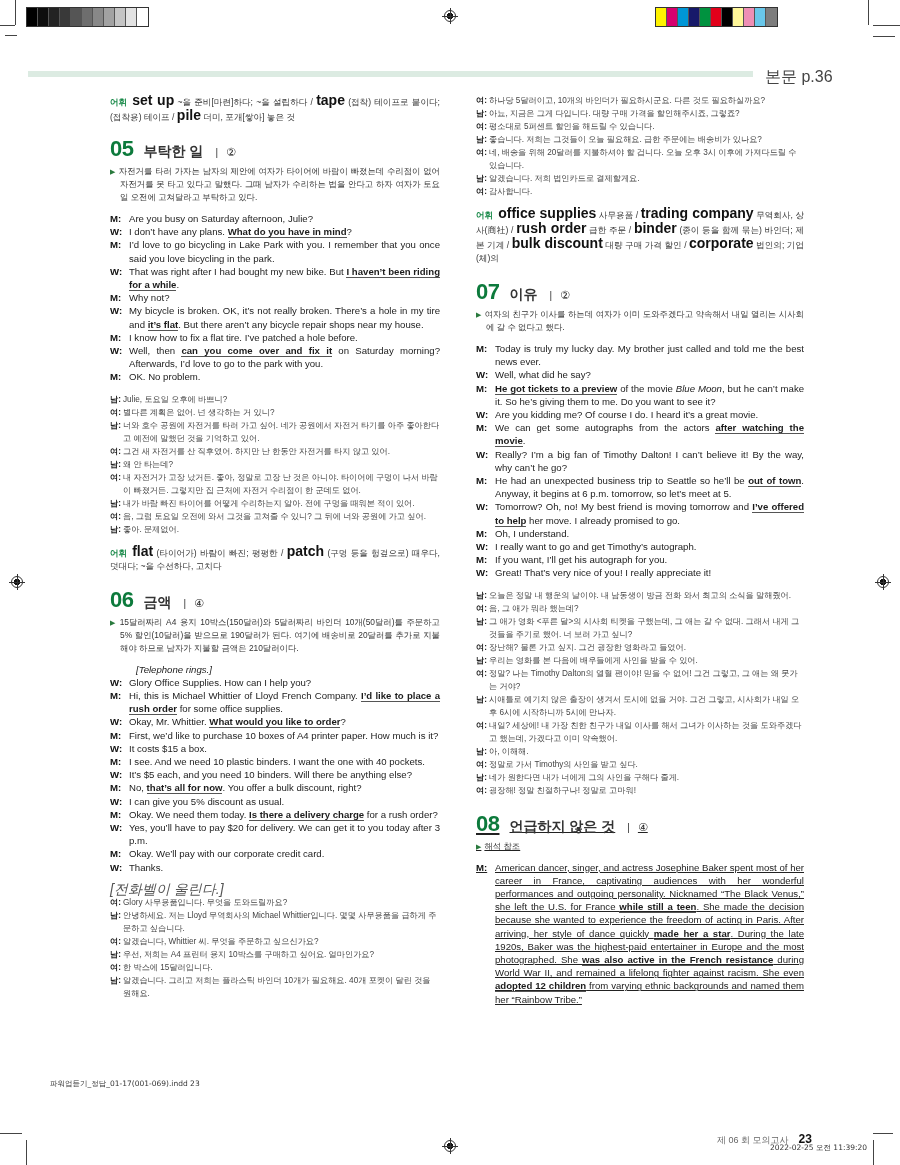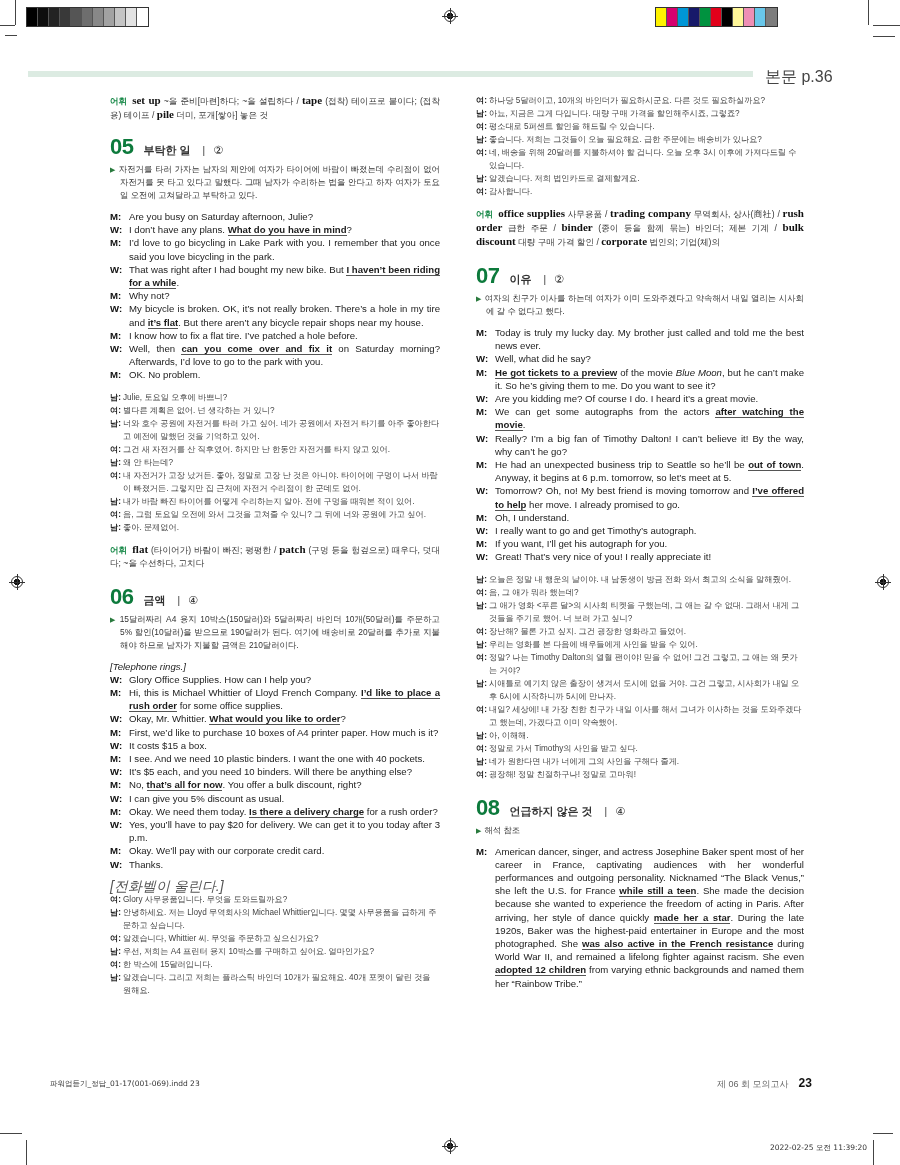--- a/index.html
+++ b/index.html
@@ -22,46 +22,46 @@
   .head-rule { position: absolute; left: 28px; top: 71px; width: 725px; height: 6px; background: #dcebe2; }
   .head-ref { position: absolute; left: 765px; top: 67px; font-size: 16px; color: #444; }
 
   
   .col { position: absolute; top: 94px; font-size: 9.6px; line-height: 13px; }
   .col-left { left: 110px; width: 330px; }
   .col-right { left: 476px; width: 328px; }
 
   .vocab { font-size: 8.6px; line-height: 13px; color: #333; margin-bottom: 18px; text-align: justify; }
   .vocab .vlabel { color: #1a8a4a; font-weight: bold; margin-right: 5px; }
-  .vocab b { color: #111; font-size: 11px; font-family: Liberation Serif, serif; }
+  .vocab b { color: #111; font-size: 14px; }
 
   .q-head { display: flex; align-items: baseline; margin-bottom: 6px; }
   .q-num { color: #0d7a3c; font-size: 22px; font-weight: bold; letter-spacing: -0.5px; margin-right: 10px; }
-  .q-title { font-size: 11px; font-weight: bold; color: #333; }
+  .q-title { font-size: 14px; font-weight: bold; color: #333; }
   .q-sep { margin: 0 8px 0 12px; color: #333; font-size: 10px; }
   .q-ans { font-size: 11px; color: #222; }
 
   .summary { font-size: 8.4px; line-height: 13px; color: #333; padding-left: 10px; text-indent: -10px; margin-bottom: 8px; text-align: justify; }
   .summary .tri { color: #2a7a3e; font-size: 7px; margin-right: 3px; }
 
   .script { margin-bottom: 9px; }
   .line { display: flex; font-size: 9.6px; line-height: 13.2px; color: #1c1c1c; text-align: justify; }
   .line .sp { font-weight: bold; width: 19px; flex: none; color: #111; }
   .line .tx { flex: 1; }
-  .stage { font-style: italic; font-size: 9.6px; line-height: 13.2px; }
+  .stage { font-style: italic; font-size: 9.6px; line-height: 13.2px; margin-left: 26px; }
   u.key { font-weight: bold; text-decoration: none; border-bottom: 1px solid #555; }
   i.mv { font-style: italic; }
 
   .trans { margin-bottom: 9px; }
   .tline { display: flex; font-size: 8.2px; line-height: 13px; color: #444; }
   .tline .sp { font-weight: bold; width: 13px; flex: none; color: #222; }
   .tline .tx { flex: 1; }
   .tstage { font-style: italic; font-size: 14px; color: #555; line-height: 13px; }
 
-  .footer-page { position: absolute; left: 717px; top: 1076px; font-size: 9px; color: #666; }
+  .footer-page { position: absolute; left: 717px; top: 1132px; font-size: 9px; color: #666; }
   .footer-page .num { font-size: 12px; font-weight: bold; color: #111; margin-left: 10px; }
   .slug-left { position: absolute; left: 50px; top: 1079px; font-size: 7.5px; color: #333; font-family: "DejaVu Sans", sans-serif; }
   .slug-right { position: absolute; left: 770px; top: 1143px; font-size: 7.5px; color: #333; font-family: "DejaVu Sans", sans-serif; }
 </style>
 </head>
 <body>
 
 <div class="swatches gray-bar" id="gray-bar">
     <span class="sw" style="background: rgb(0, 0, 0);"></span>
     <span class="sw" style="background: rgb(14, 14, 14);"></span>
@@ -431,21 +431,21 @@
           <span class="sp">남:</span>
           <span class="tx">네가 원한다면 내가 너에게 그의 사인을 구해다 줄게.</span>
         </div>
         <div class="tline">
           <span class="sp">여:</span>
           <span class="tx">굉장해! 정말 친절하구나! 정말로 고마워!</span>
         </div>
       </div>
   </section>
 
-  <section style="margin-top:20px;">
+  <section style="margin-top:20px;text-decoration:underline;">
     <div class="q-head">
       <span class="q-num">08</span>
       <span class="q-title">언급하지 않은 것</span>
       <span class="q-sep">|</span>
       <span class="q-ans">④</span>
     </div>
     <div class="summary"><span class="tri">▶</span><span>해석 참조</span></div>
     <div class="script">
         <div class="line">
           <span class="sp">M:</span>

